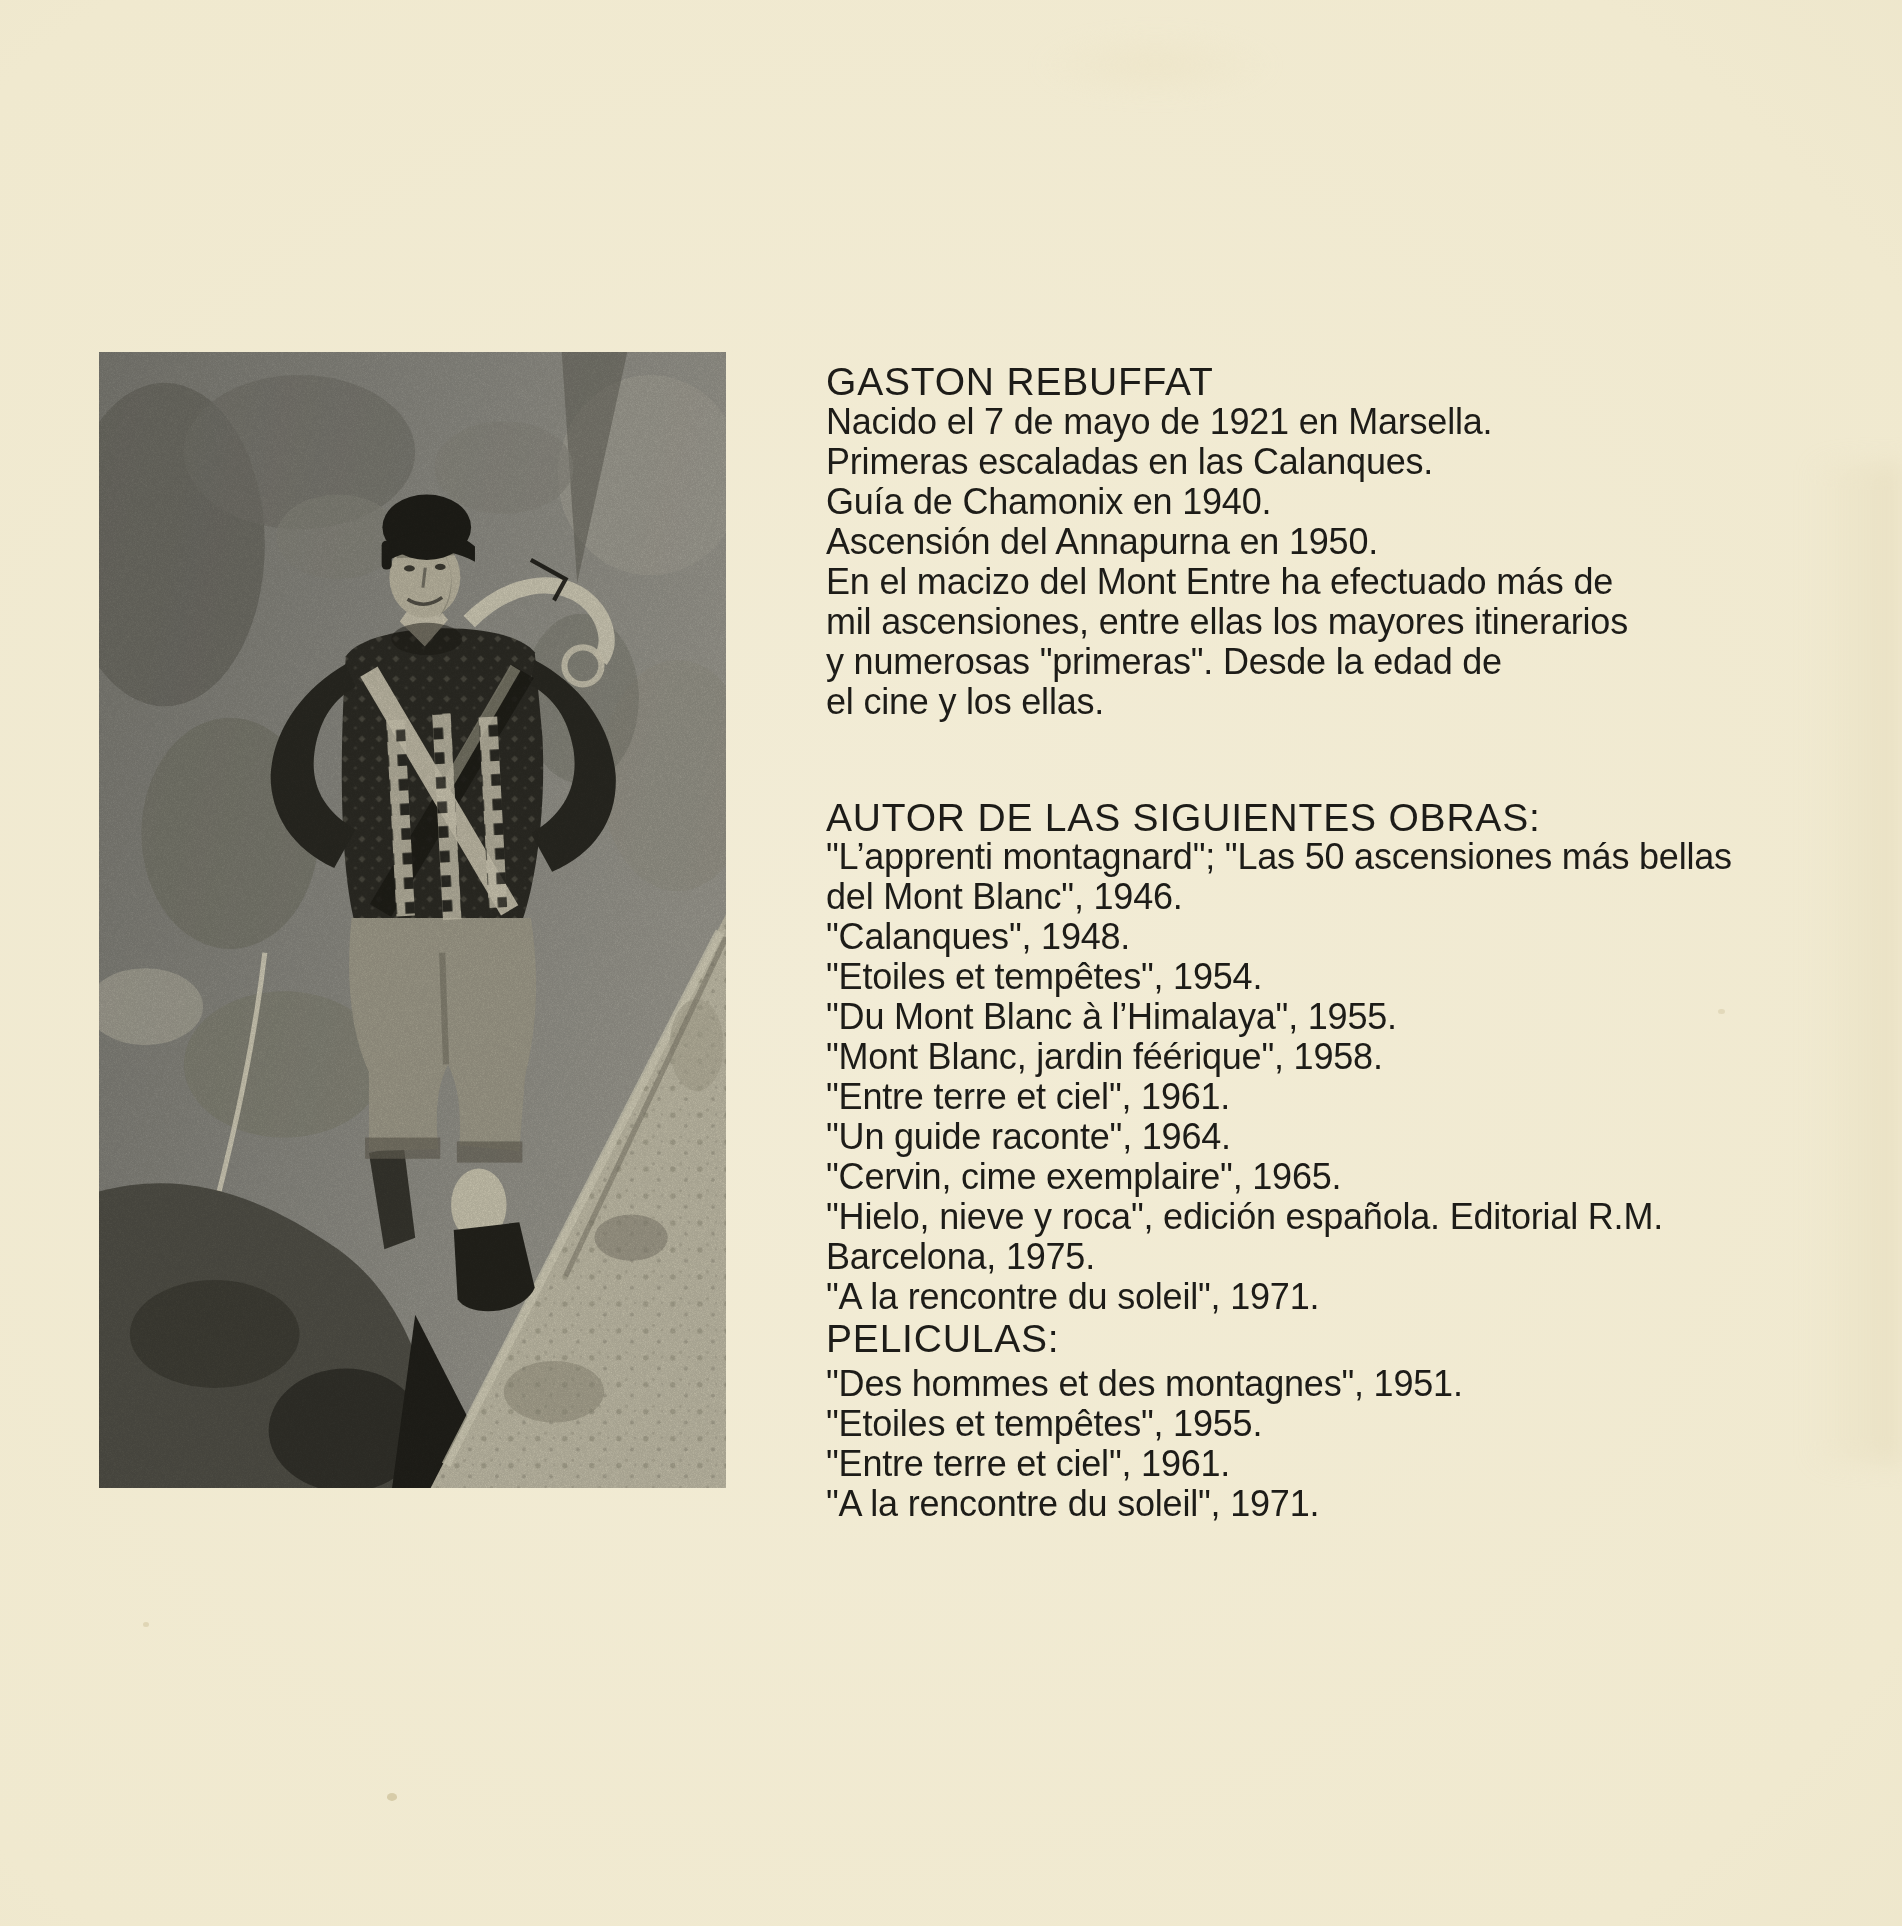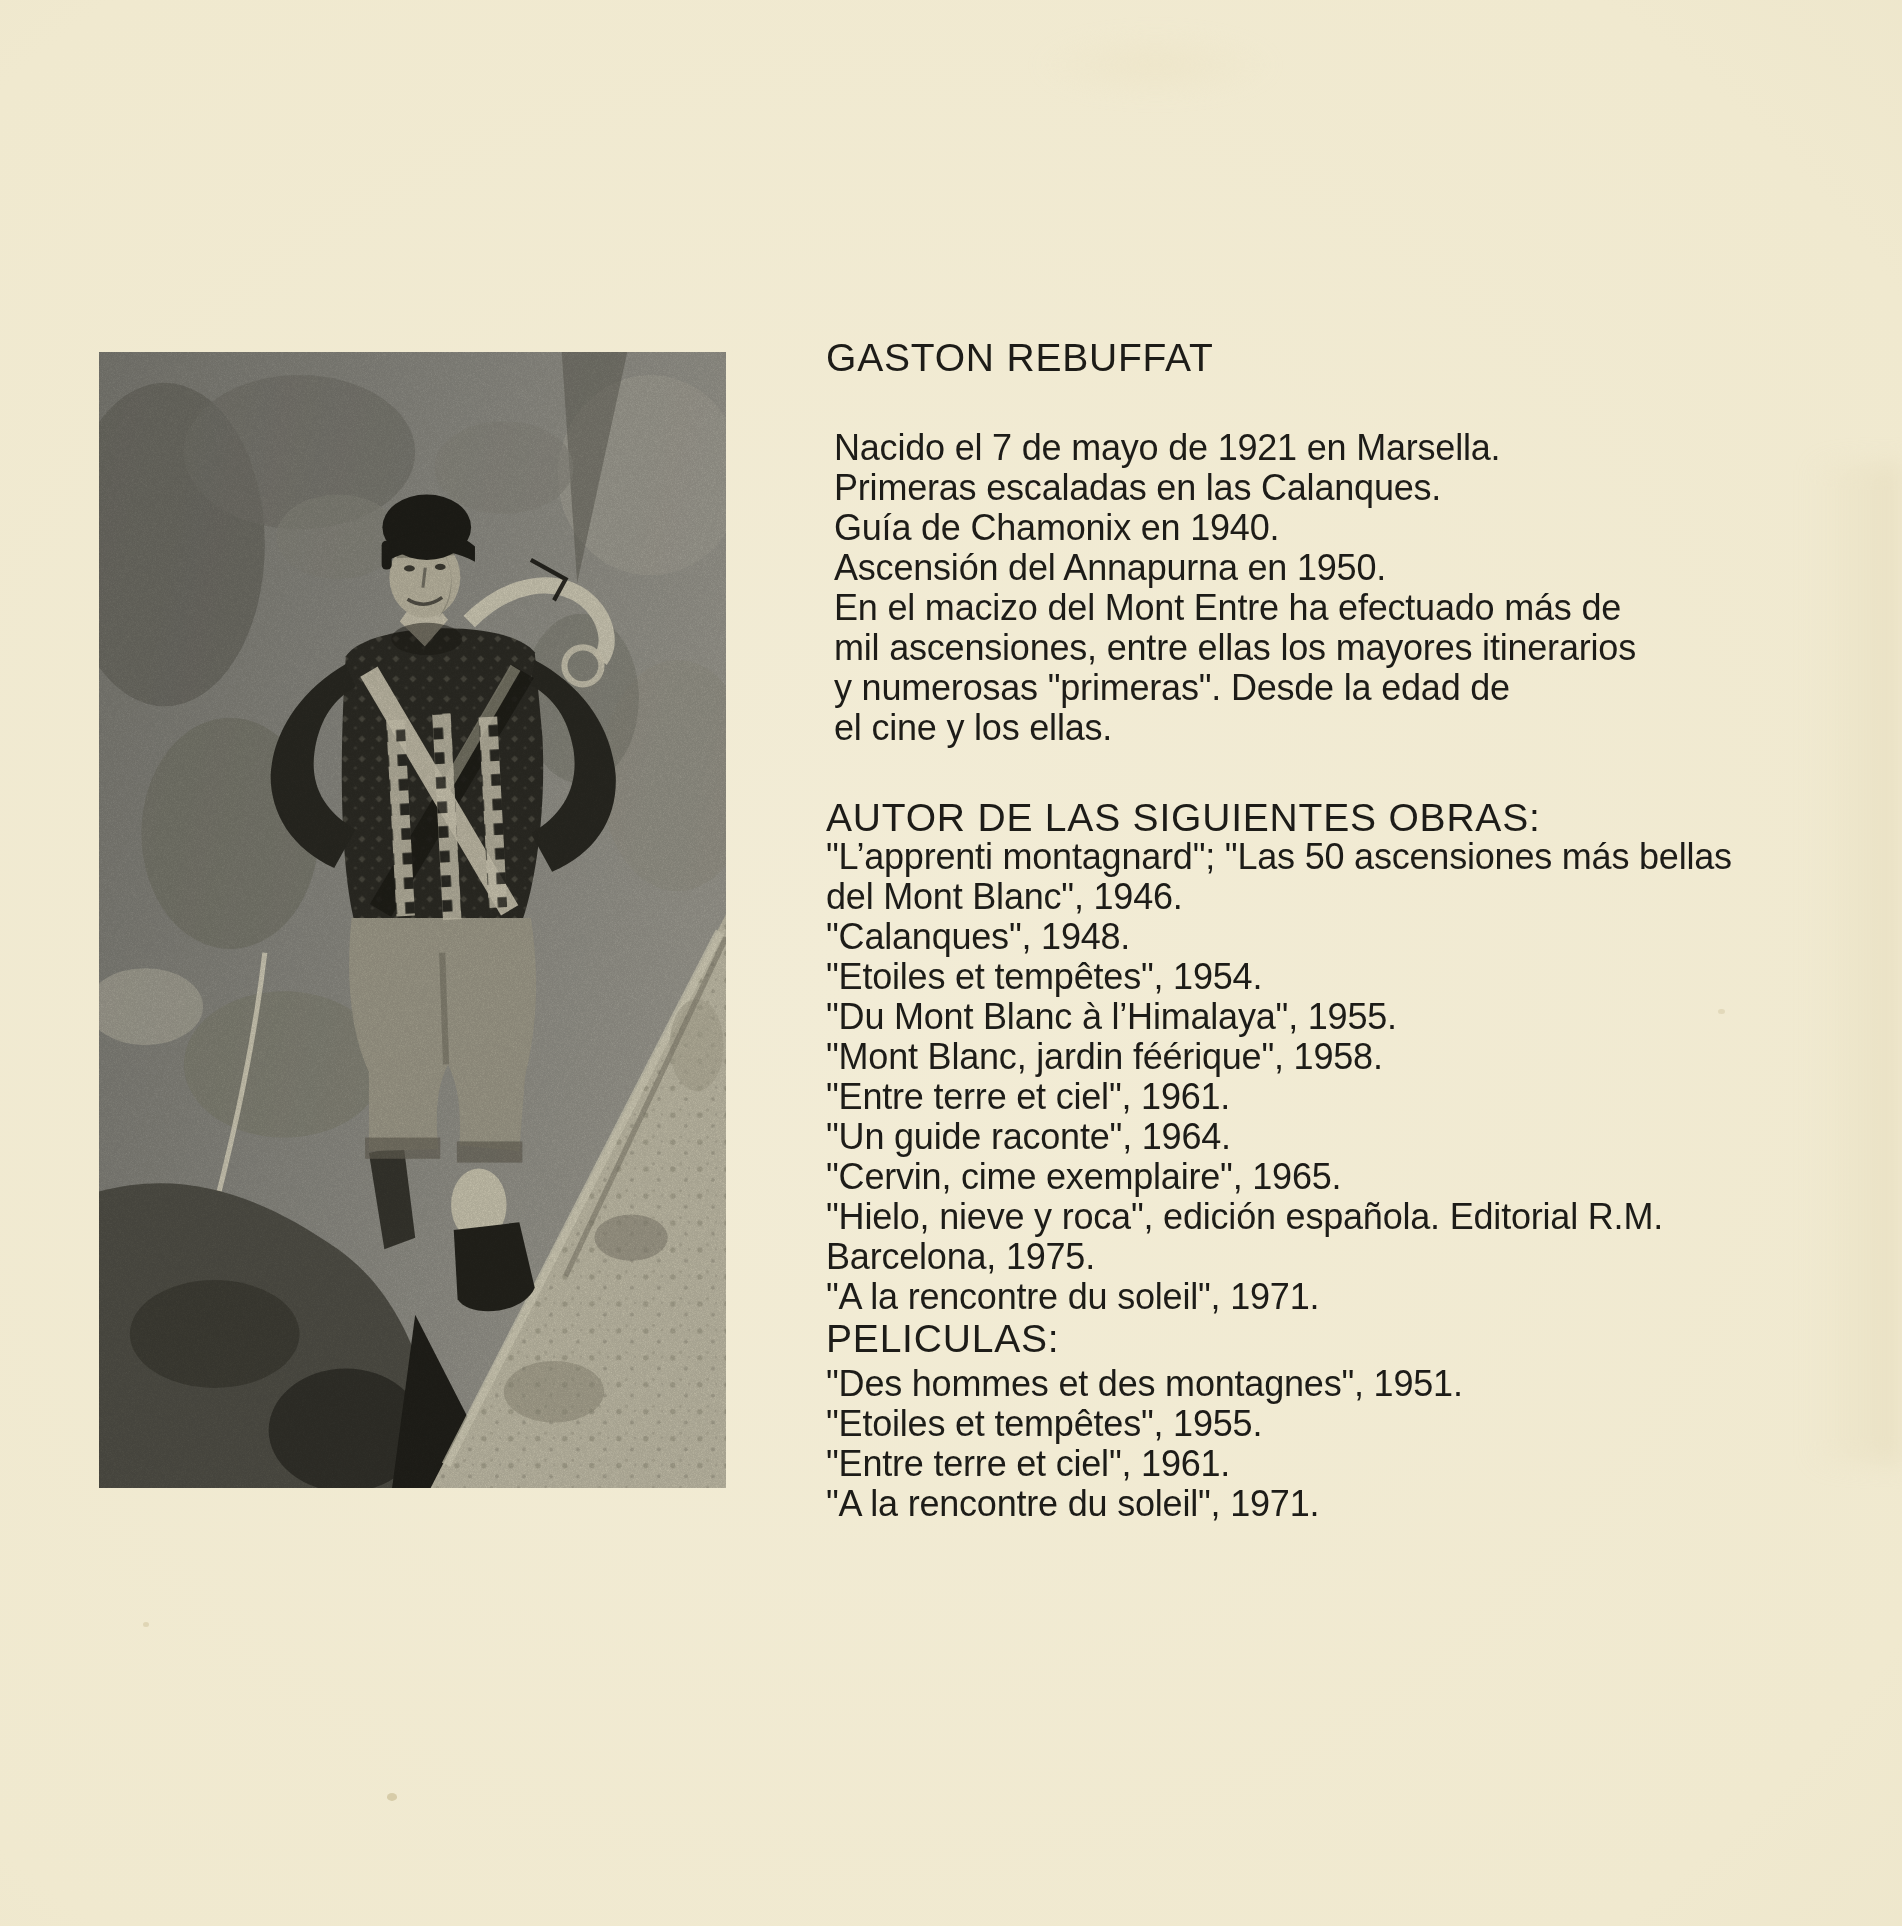--- a/index.html
+++ b/index.html
@@ -21,22 +21,22 @@
   #speck-2{left:143px;top:1622px;width:6.2px;height:5.4px;opacity:.3;}
   #speck-3{left:1718px;top:1009px;width:7px;height:5.4px;opacity:.25;}
 
   .photo{position:absolute;left:99px;top:352px;width:627px;height:1136px;}
   .photo svg{display:block;width:100%;height:100%;}
 
   .h{position:absolute;font-size:39px;letter-spacing:0.8px;white-space:nowrap;font-weight:400;}
   .block{position:absolute;}
   .ln{font-size:36px;line-height:40px;letter-spacing:-0.2px;white-space:nowrap;}
 
-  #bio-title{left:826px;top:336px;}
-  #bio-block{left:826px;top:428px;margin-left:8px;}
+  #bio-title{left:826px;top:360px;}
+  #bio-block{left:826px;top:402px;}
   #works-heading{left:826px;top:796px;}
   #works-block{left:826px;top:837px;}
   #films-heading{left:826px;top:1317px;text-align:right;}
   #films-block{left:826px;top:1364px;}
 </style>
 </head>
 <body>
 
 <div id="page">
 

